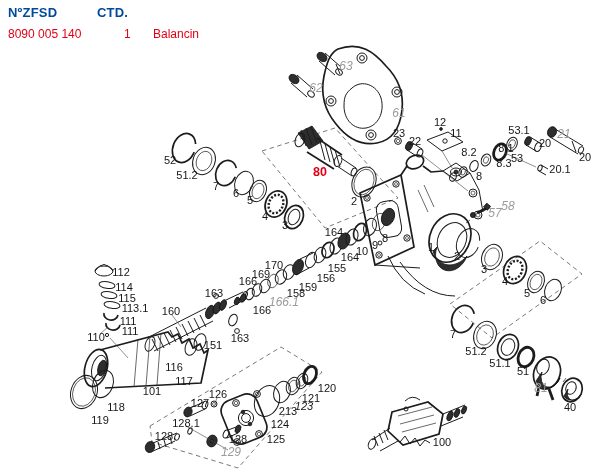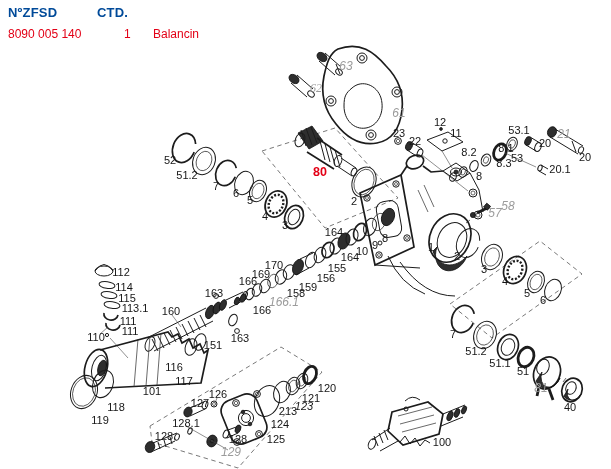--- a/index.html
+++ b/index.html
@@ -323,21 +323,21 @@
       <path class="ln3" d="M549,389 L553,400 M539,387 L537,396"></path>
       <ellipse class="ln2" cx="572" cy="390" rx="10" ry="12" transform="rotate(22 572 390)"></ellipse>
       <path class="dk" d="M564,396 A10,12 22 0 0 581,394 A5,6.5 22 0 1 568,389 Z"></path>
       <ellipse class="ln" cx="571" cy="388" rx="5" ry="6.5" transform="rotate(22 571 388)"></ellipse>
       <path class="thin" d="M563,382 L566,378 M578,398 L581,394"></path>
     </g>
   </svg>
 
   <div id="diagram-labels" style="position:absolute;left:0;top:0;width:611px;height:469px;">
       <span class="plabel ref" style="left: 346px; top: 66px;">63</span>
-      <span class="plabel ref" style="left: 316px; top: 88px; font-family: Liberation Serif, serif;">62</span>
+      <span class="plabel ref" style="left: 316px; top: 88px;">62</span>
       <span class="plabel ref" style="left: 399px; top: 113px;">61</span>
       <span class="plabel n" style="left: 440px; top: 122px;">12</span>
       <span class="plabel n" style="left: 456px; top: 133px;">11</span>
       <span class="plabel n" style="left: 399px; top: 133px;">23</span>
       <span class="plabel n" style="left: 415px; top: 141px;">22</span>
       <span class="plabel n" style="left: 469px; top: 152px;">8.2</span>
       <span class="plabel n" style="left: 486px; top: 148px; margin-left: 20px;">8.1</span>
       <span class="plabel n" style="left: 504px; top: 163px;">8.3</span>
       <span class="plabel n" style="left: 479px; top: 176px;">8</span>
       <span class="plabel n" style="left: 519px; top: 130px;">53.1</span>

